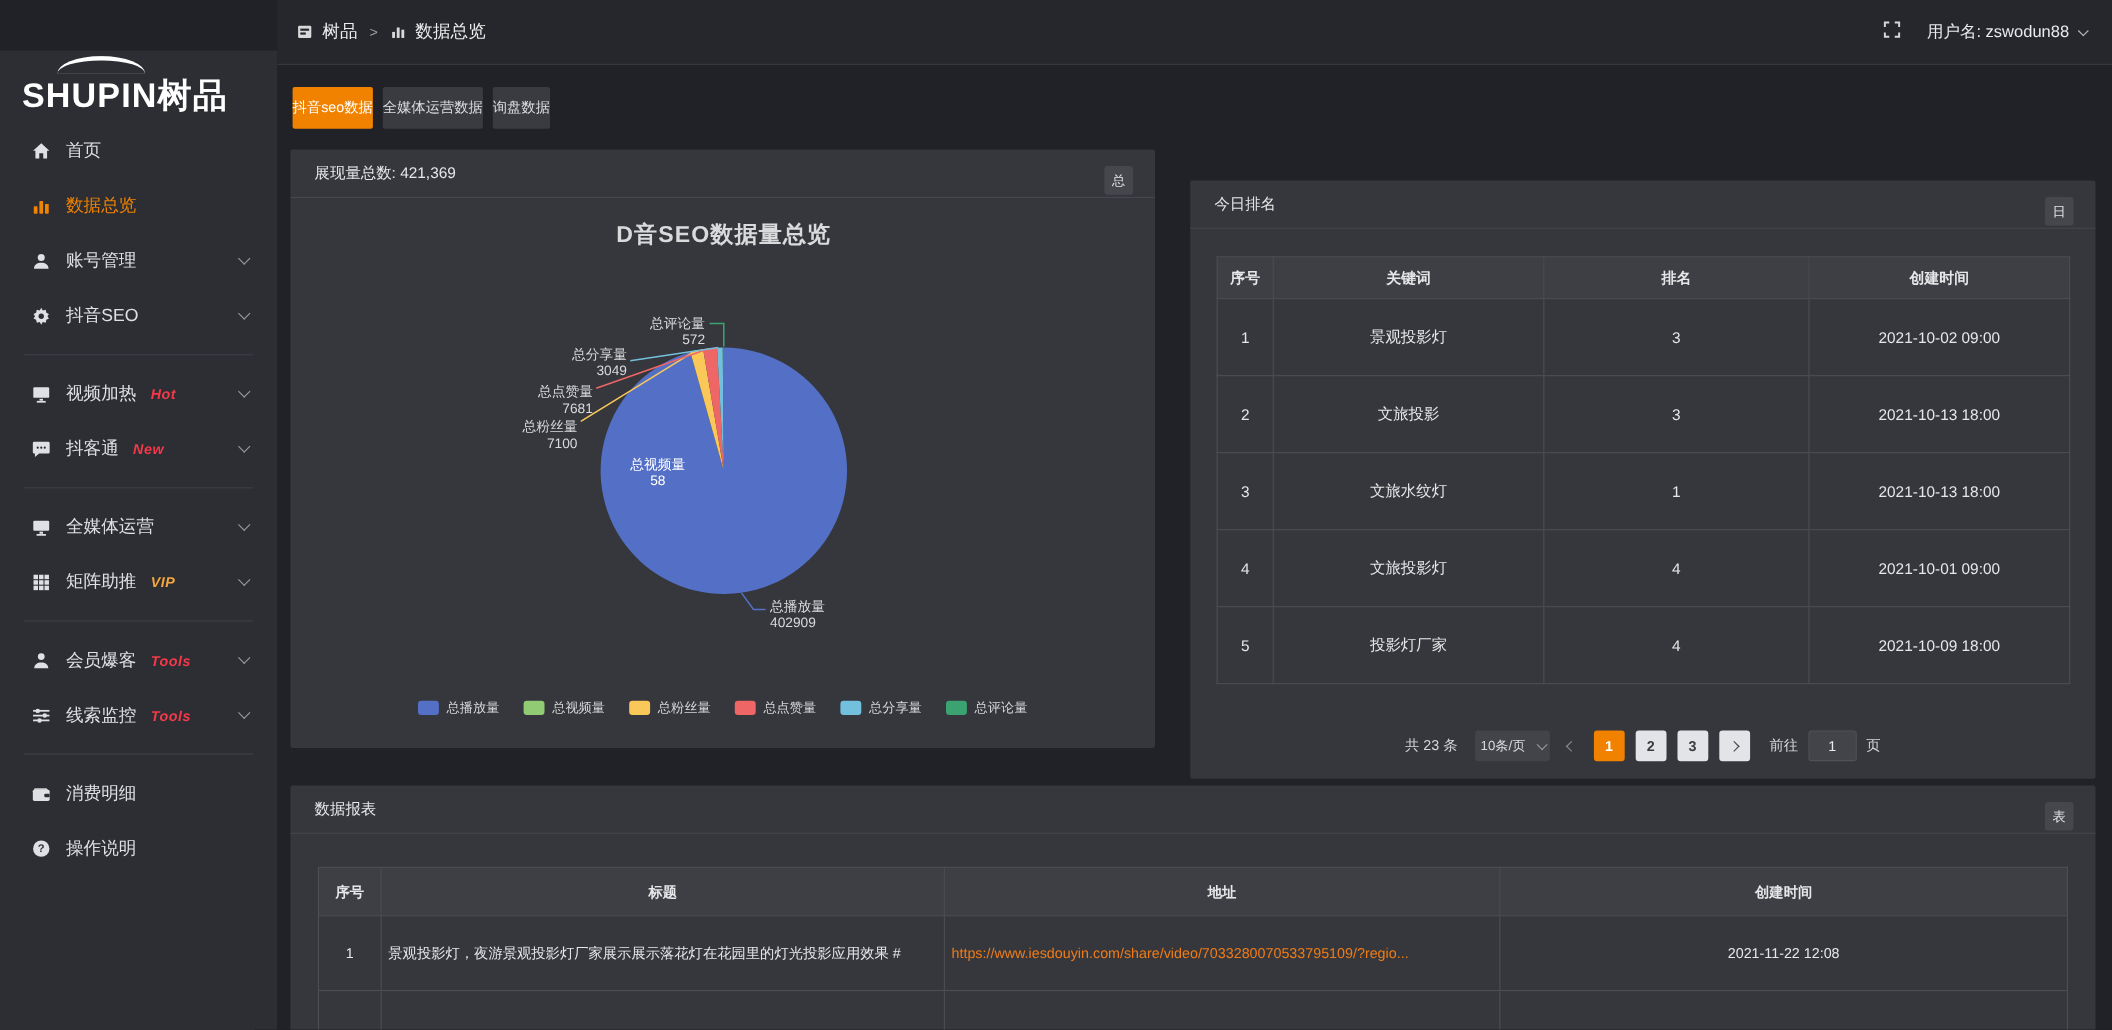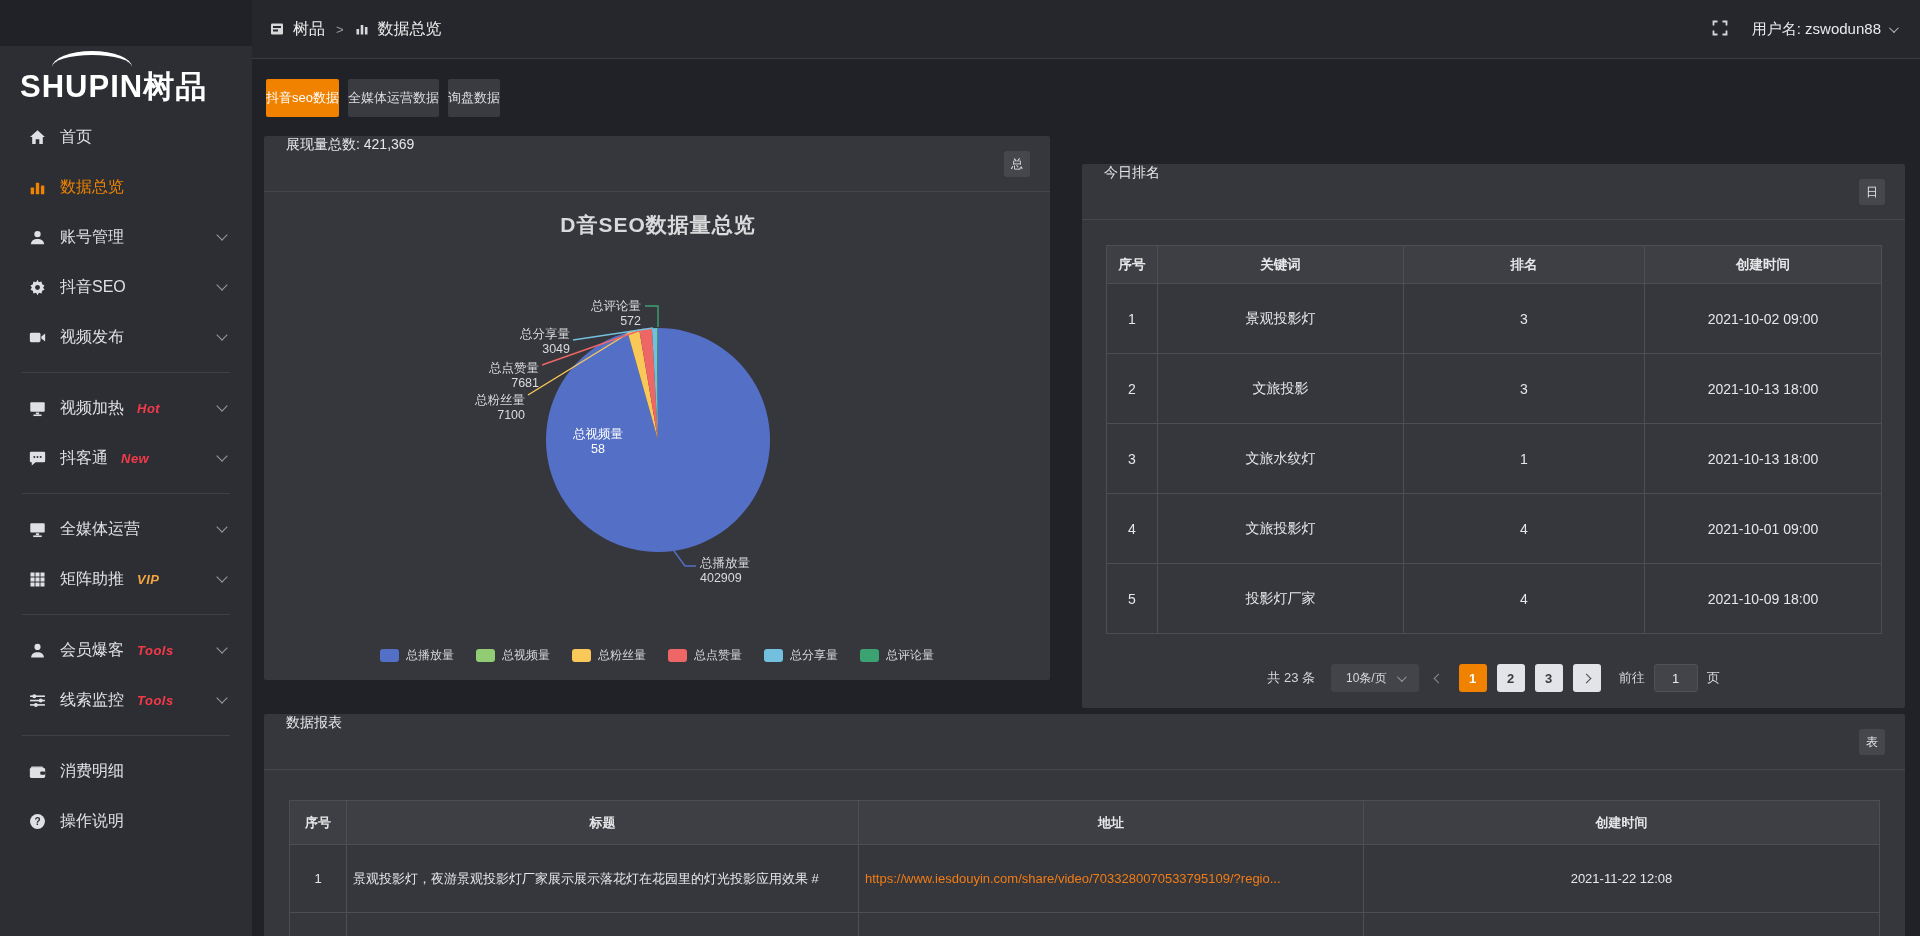--- a/index.html
+++ b/index.html
@@ -37,21 +37,21 @@
                border-bottom:1.5px solid #b9babd; transform:rotate(45deg) translateY(-2px); }
 
   
   .tabs { position:absolute; left:266px; top:79px; display:flex; gap:9px; }
   .tab { height:38px; padding:0 0; font-size:13px; border:none; border-radius:2px;
          background:#3a3b41; color:#dddee1; cursor:pointer; font-family:inherit; }
   .tab.active { background:#f08200; color:#fff; }
 
   
   .panel { position:absolute; background:#36373c; border-radius:2px; }
-  .panel-header { position:relative; height:56px; display:flex; 
+  .panel-header { position:relative; height:44px; display:flex; align-items:center;
                   padding:0 22px; border-bottom:1px solid #46474d; }
   .panel-title { color:#e6e7e9; font-size:14px; }
   .corner-btn { position:absolute; right:20px; top:15px; width:26px; height:26px; border:none; border-radius:3px;
                 background:#46474d; color:#e2e3e5; font-size:12px; cursor:pointer; font-family:inherit; }
   .panel-left   { left:264px;  top:136px; width:786px;  height:544px; }
   .panel-right  { left:1082px; top:136px; width:823px;  height:544px;margin-top:28px; }
   .panel-bottom { left:264px;  top:714px; width:1641px; height:290px; }
 
   .panel-body { position:relative; width:100%; height:488px; }
   .pie-svg { position:absolute; left:0; top:0; }
@@ -75,21 +75,21 @@
   .report-table th { height:44px; font-size:13px; }
   .report-table td { height:68px; }
   .report-table td.left { text-align:left; padding:0 6px; }
   .report-table td .link { color:#f07c16; cursor:pointer; }
   .report-table tr.filler td { height:60px; }
 
   
   .pager { position:absolute; left:0; right:0; bottom:16px; display:flex; justify-content:center;
            align-items:center; gap:10px; color:#d5d6d9; font-size:13px; }
   .pg-total { margin-right:6px; }
-  .pg-size { display:flex; align-items:center; gap:10px; height:28px; padding:0 15px; background:#43444a;
+  .pg-size { display:flex; align-items:center; gap:10px; height:28px; padding:0 5px; background:#43444a;
              border-radius:3px; color:#d8d9db; font-size:12px; cursor:pointer; }
   .pg-size .chev-down { border-color:#9a9b9f; }
   .pg-prev { width:20px; display:flex; justify-content:center; align-items:center; cursor:default; }
   .chev-left { display:inline-block; width:7px; height:7px; border-left:1.7px solid #8a8b90; border-bottom:1.7px solid #8a8b90; transform:rotate(45deg); }
   .chev-right { display:inline-block; width:7px; height:7px; border-top:1.7px solid #45464b; border-right:1.7px solid #45464b; transform:rotate(45deg); }
   .pg-btn { min-width:28px; height:28px; border:none; border-radius:3px; background:#e3e4e7; color:#3a3b40;
             font-size:13px; font-weight:700; cursor:pointer; font-family:inherit;
             display:flex; align-items:center; justify-content:center; }
   .pg-btn.active { background:#f08200; color:#fff; }
   .pg-goto { display:flex; align-items:center; gap:9px; margin-left:8px; }
@@ -136,30 +136,20 @@
           <span class="menu-chev"></span>
         </div>
         <div class="menu-item">
           <span class="menu-icon">
             <svg viewBox="0 0 16 16">
               <path d="M8 .8l1.3 2.2 2.5-.6.6 2.5L14.6 6 13.3 8l1.3 2-2.2 1.1-.6 2.5-2.5-.6L8 15.2 6.7 13l-2.5.6-.6-2.5L1.4 10 2.7 8 1.4 6l2.2-1.1.6-2.5 2.5.6z"></path>
               <circle cx="8" cy="8" r="2.3" fill="#2c2e33"></circle>
             </svg>
           </span>
           <span class="menu-label">抖音SEO</span>
-          <span class="menu-chev"></span>
-        </div>
-        <div class="menu-item">
-          <span class="menu-icon">
-            <svg viewBox="0 0 16 16">
-              <rect x=".8" y="3.6" width="10" height="8.8" rx="1.4"></rect>
-              <path d="M11.6 7 15.2 4.2v7.6L11.6 9z"></path>
-            </svg>
-          </span>
-          <span class="menu-label">视频发布</span>
           <span class="menu-chev"></span>
         </div>
         <div class="menu-divider"></div>
         <div class="menu-item">
           <span class="menu-icon">
             <svg viewBox="0 0 16 16">
               <rect x="1.2" y="2" width="13.6" height="9" rx="1"></rect>
               <rect x="6.5" y="11.8" width="3" height="1.6"></rect>
               <rect x="4.2" y="13.6" width="7.6" height="1.5"></rect>
             </svg>

